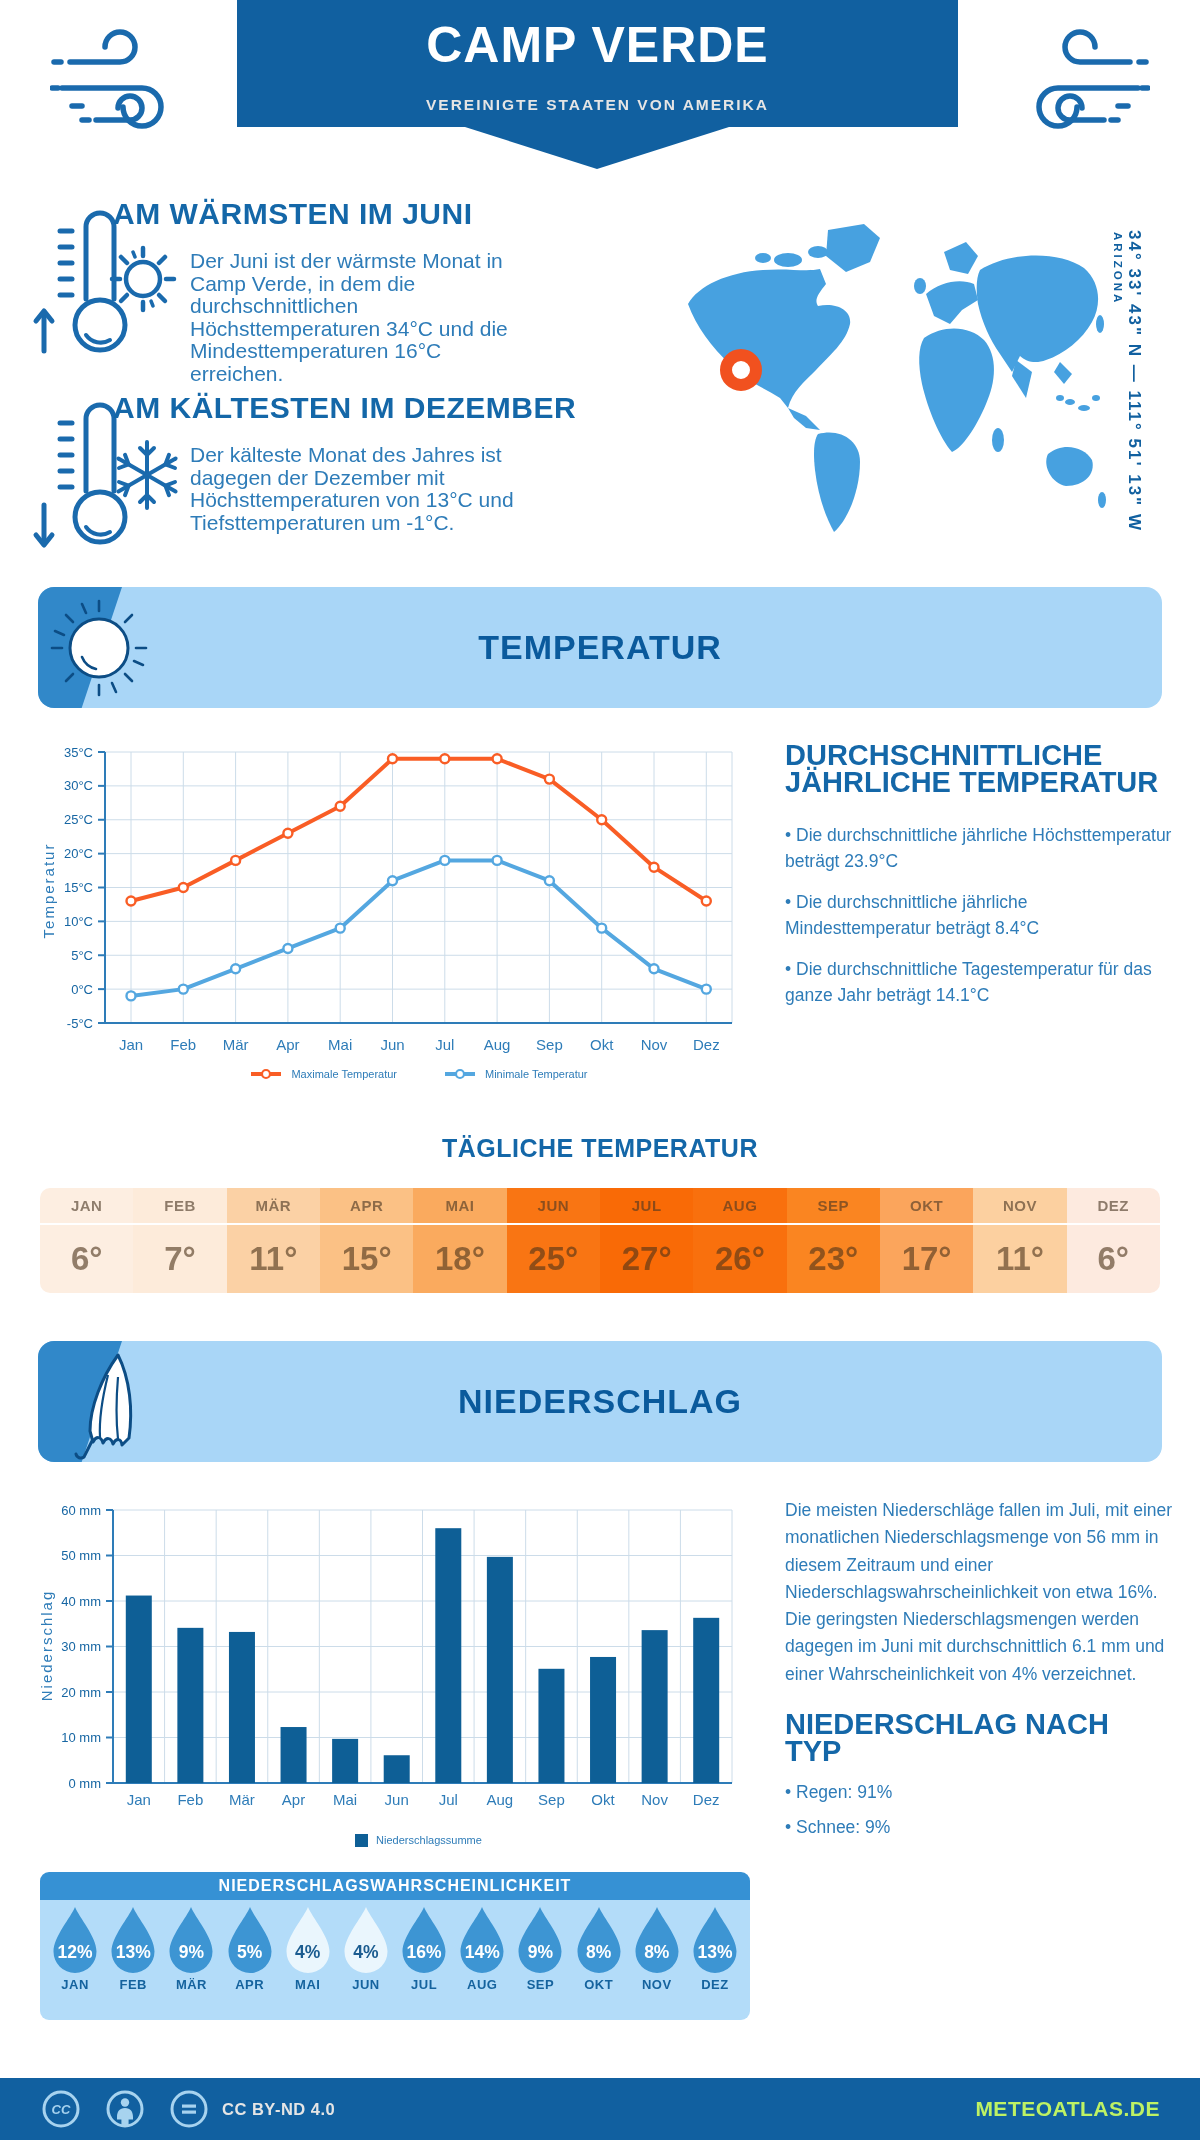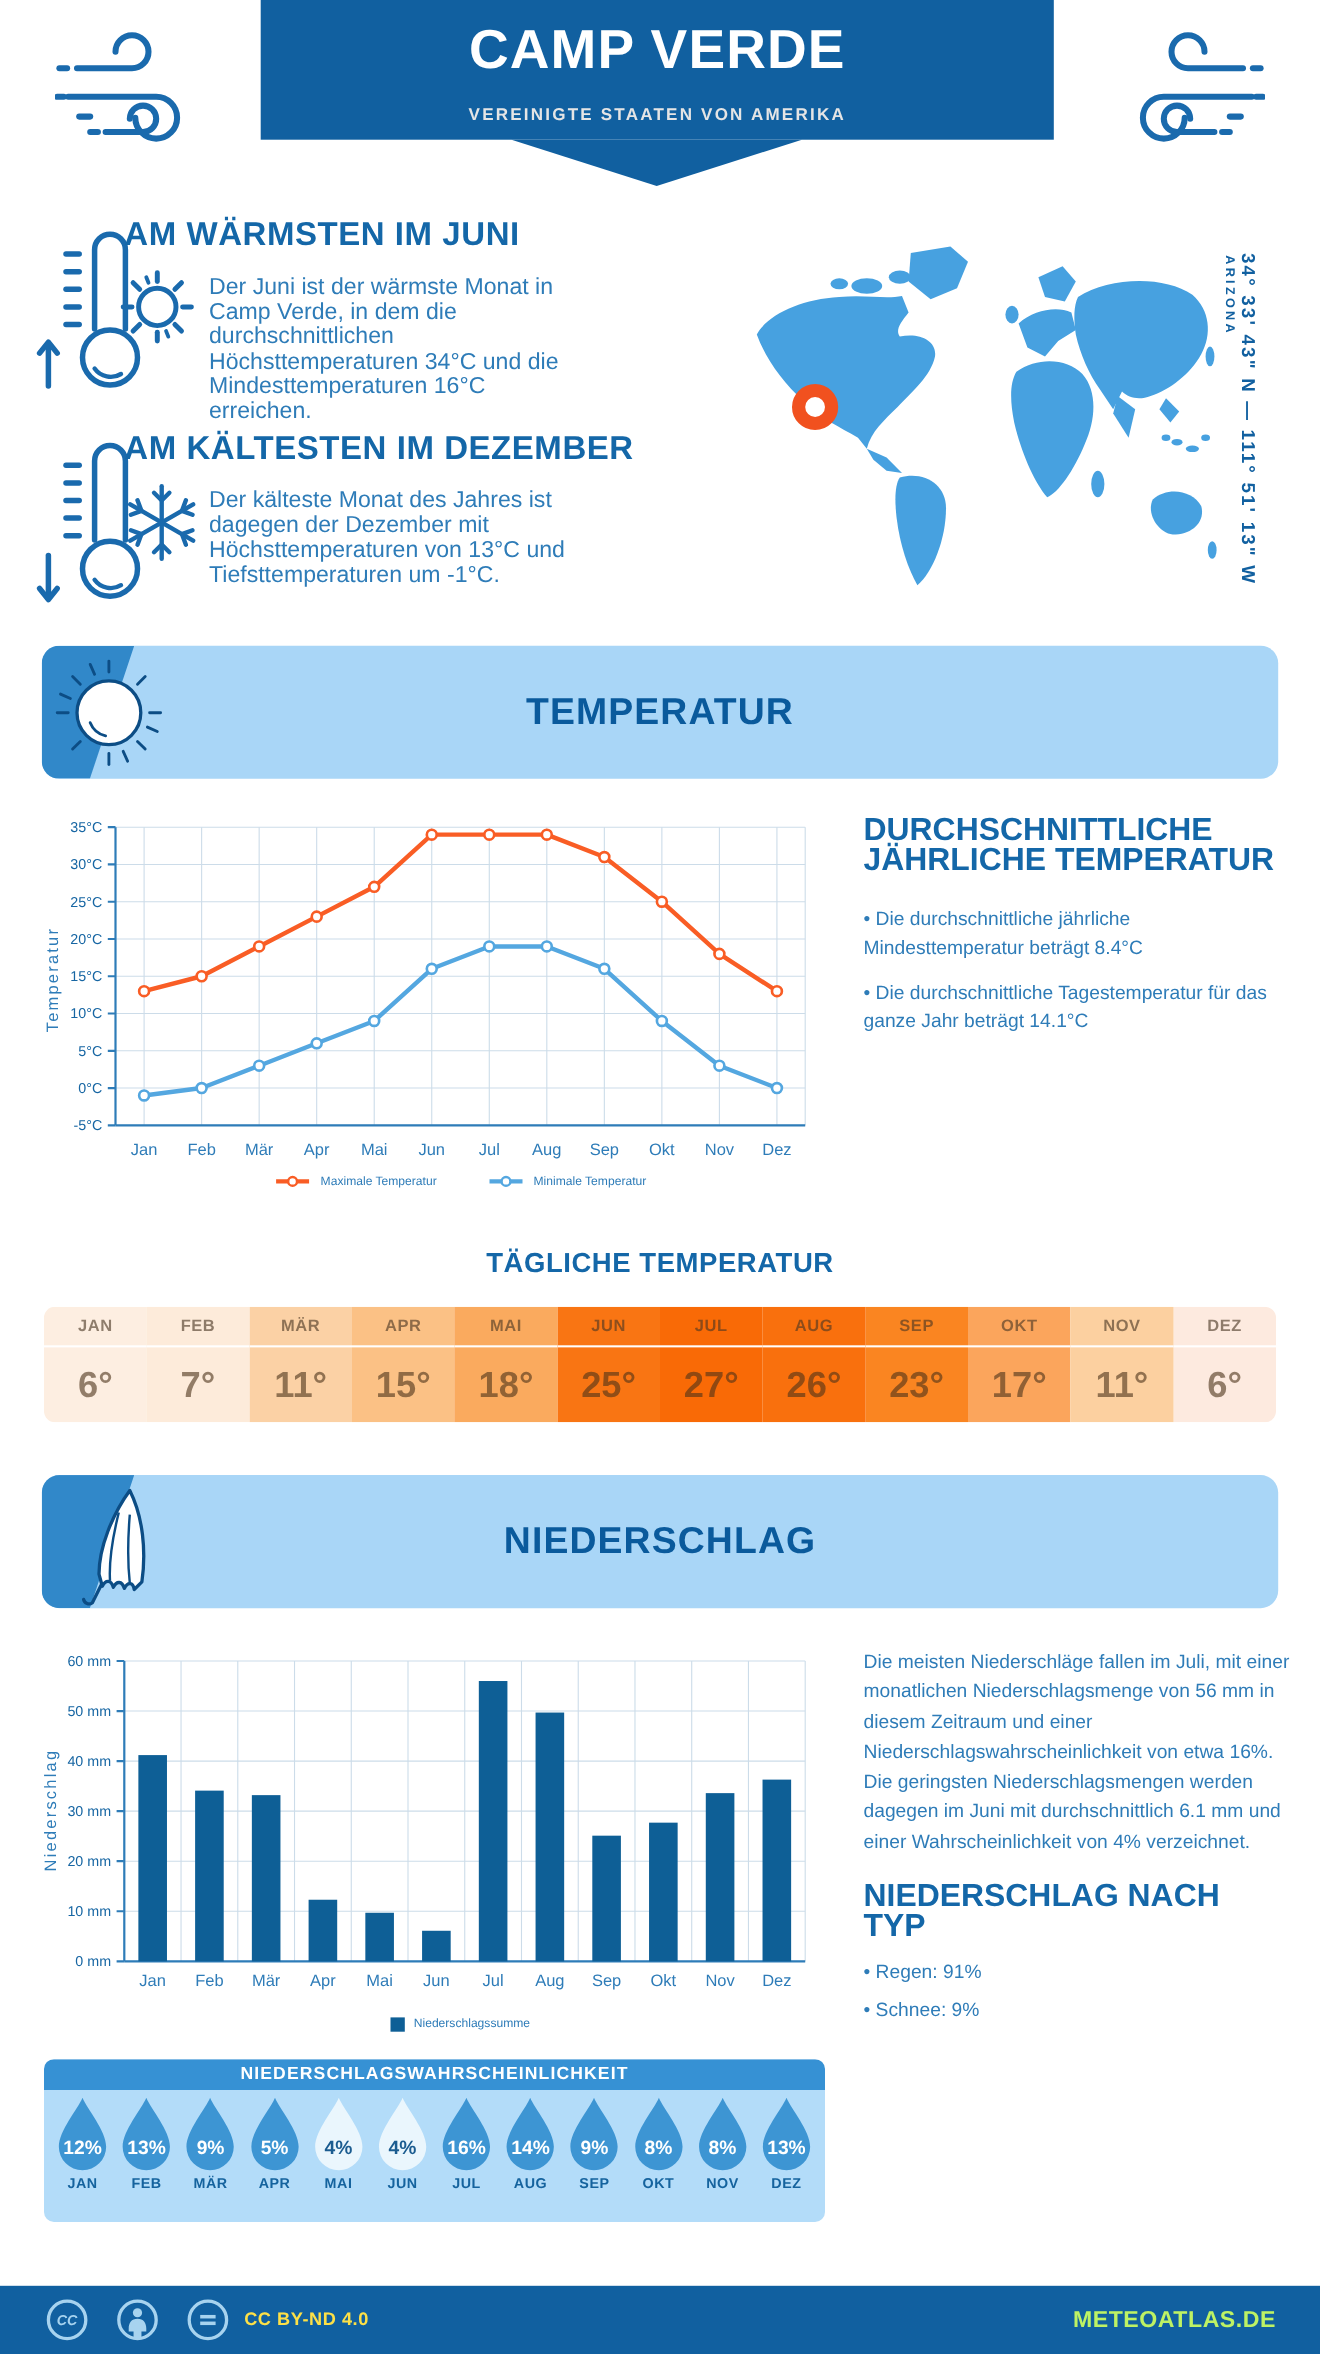--- a/index.html
+++ b/index.html
@@ -95,21 +95,21 @@
   #drops{height:120px;background:var(--strip-bg);display:flex;padding:6px 6px 4px 6px;}
   .dcol{flex:1;display:flex;flex-direction:column;align-items:center;}
   .dwrap{position:relative;width:46px;height:68px;}
   .dwrap .pct{position:absolute;left:0;top:36px;width:100%;text-align:center;color:#fff;font-size:17.5px;font-weight:bold;}
   .dwrap.light .pct{color:#1b5c90;}
   .dmonth{margin-top:3px;font-size:13px;font-weight:bold;color:#15639e;letter-spacing:.5px;}
 
   
   .footer{left:0;top:2078px;width:100%;height:62px;background:var(--blue-dark);display:flex;align-items:center;padding:0 40px;}
   .cc-icons{display:flex;gap:22px;align-items:center;font-style:italic;}
-  .license{color:#fde047;font-size:16.5px;font-weight:bold;letter-spacing:.5px;margin-left:12px;}
+  .license{color:#e5e5e5;font-size:16.5px;font-weight:bold;letter-spacing:.5px;margin-left:12px;}
   .site{margin-left:auto;color:#bef264;font-size:21px;font-weight:bold;letter-spacing:.5px;}
 </style>
 </head>
 <body>
 
 <div class="page">
 
   <div class="abs banner">
     <h1>CAMP VERDE</h1>
     <div class="subtitle">VEREINIGTE STAATEN VON AMERIKA</div>
@@ -337,20 +337,21 @@
         <svg width="34" height="12">
           <line x1="2" y1="6" x2="32" y2="6" stroke="#54a7e0" stroke-width="4"></line>
           <circle cx="17" cy="6" r="4" fill="#fff" stroke="#54a7e0" stroke-width="2.2"></circle>
         </svg>
         <span>Minimale Temperatur</span>
       </span>
     </div>
 
   <div class="abs rcol rcol-temp">
     <h3>DURCHSCHNITTLICHE JÄHRLICHE TEMPERATUR</h3>
+    <p>• Die durchschnittliche jährliche Höchsttemperatur beträgt 23.9°C</p>
     <p>• Die durchschnittliche jährliche Mindesttemperatur beträgt 8.4°C</p>
     <p>• Die durchschnittliche Tagestemperatur für das ganze Jahr beträgt 14.1°C</p>
   </div>
 
   <div class="abs daily-title">TÄGLICHE TEMPERATUR</div>
   <div id="daily-table" class="abs">
       <div class="tcol">
         <div class="tm" style="background: rgb(253, 238, 225);">JAN</div>
         <div class="tv" style="background: rgb(253, 238, 225);">6°</div>
       </div>

